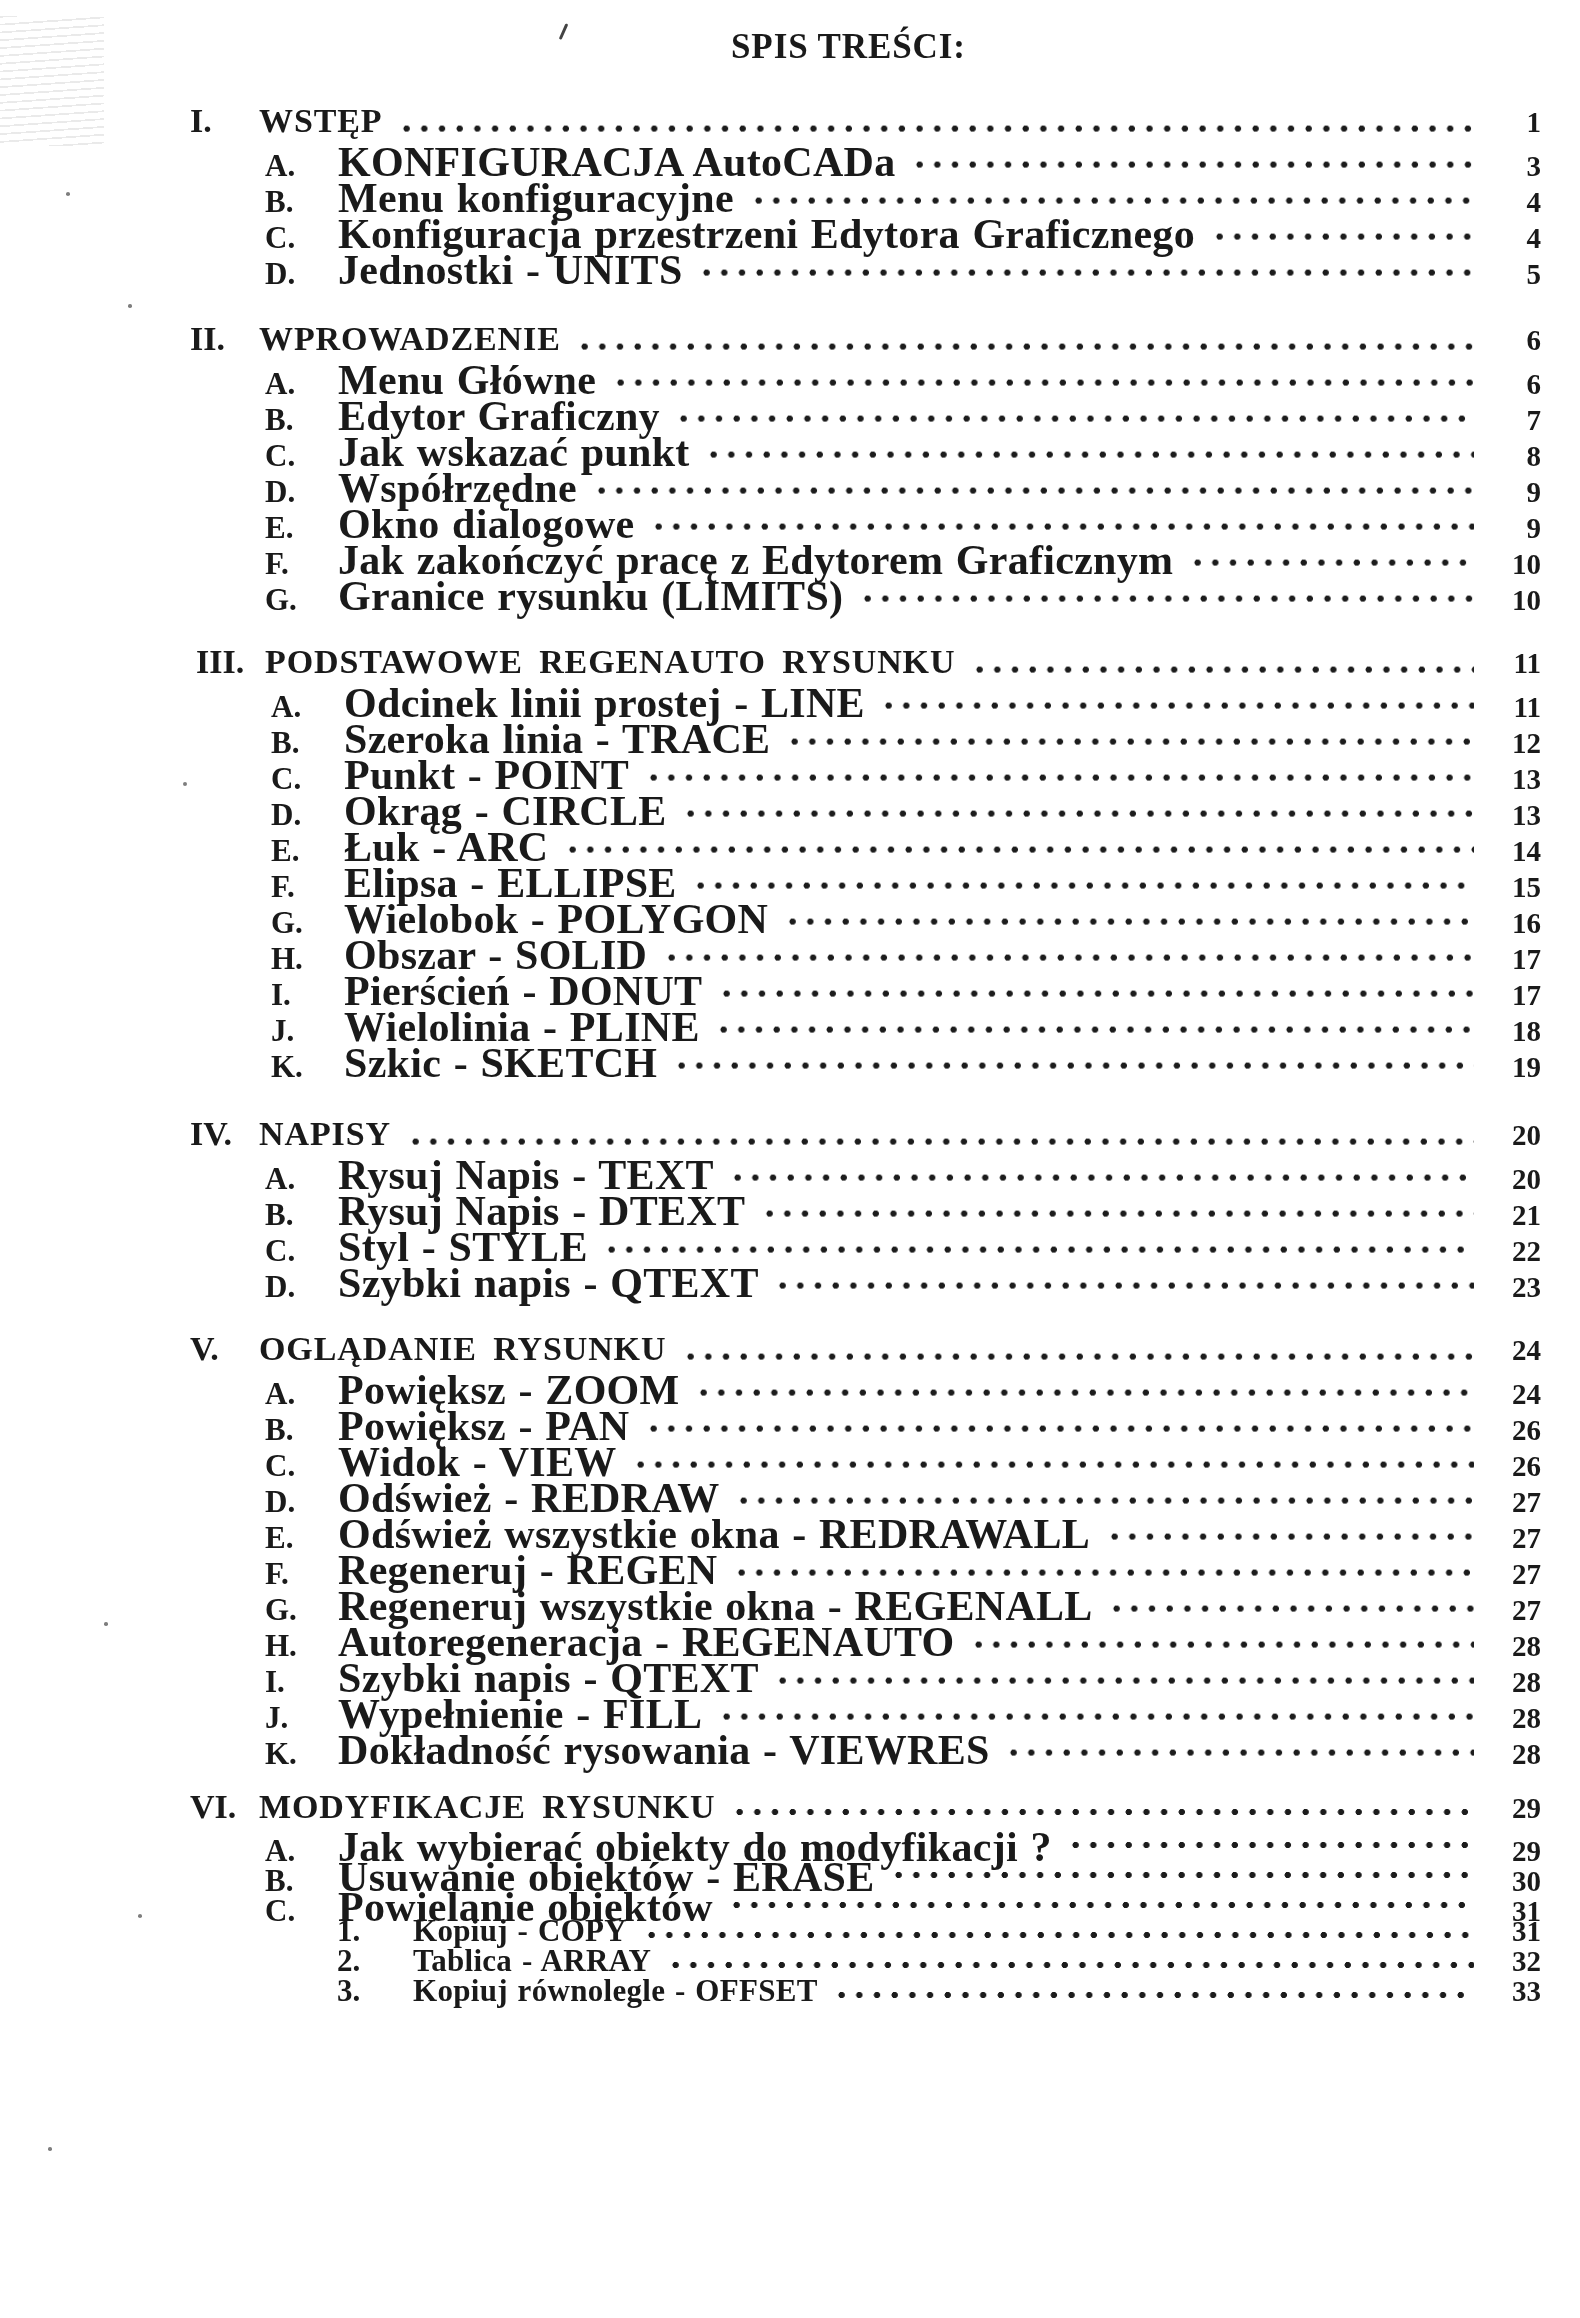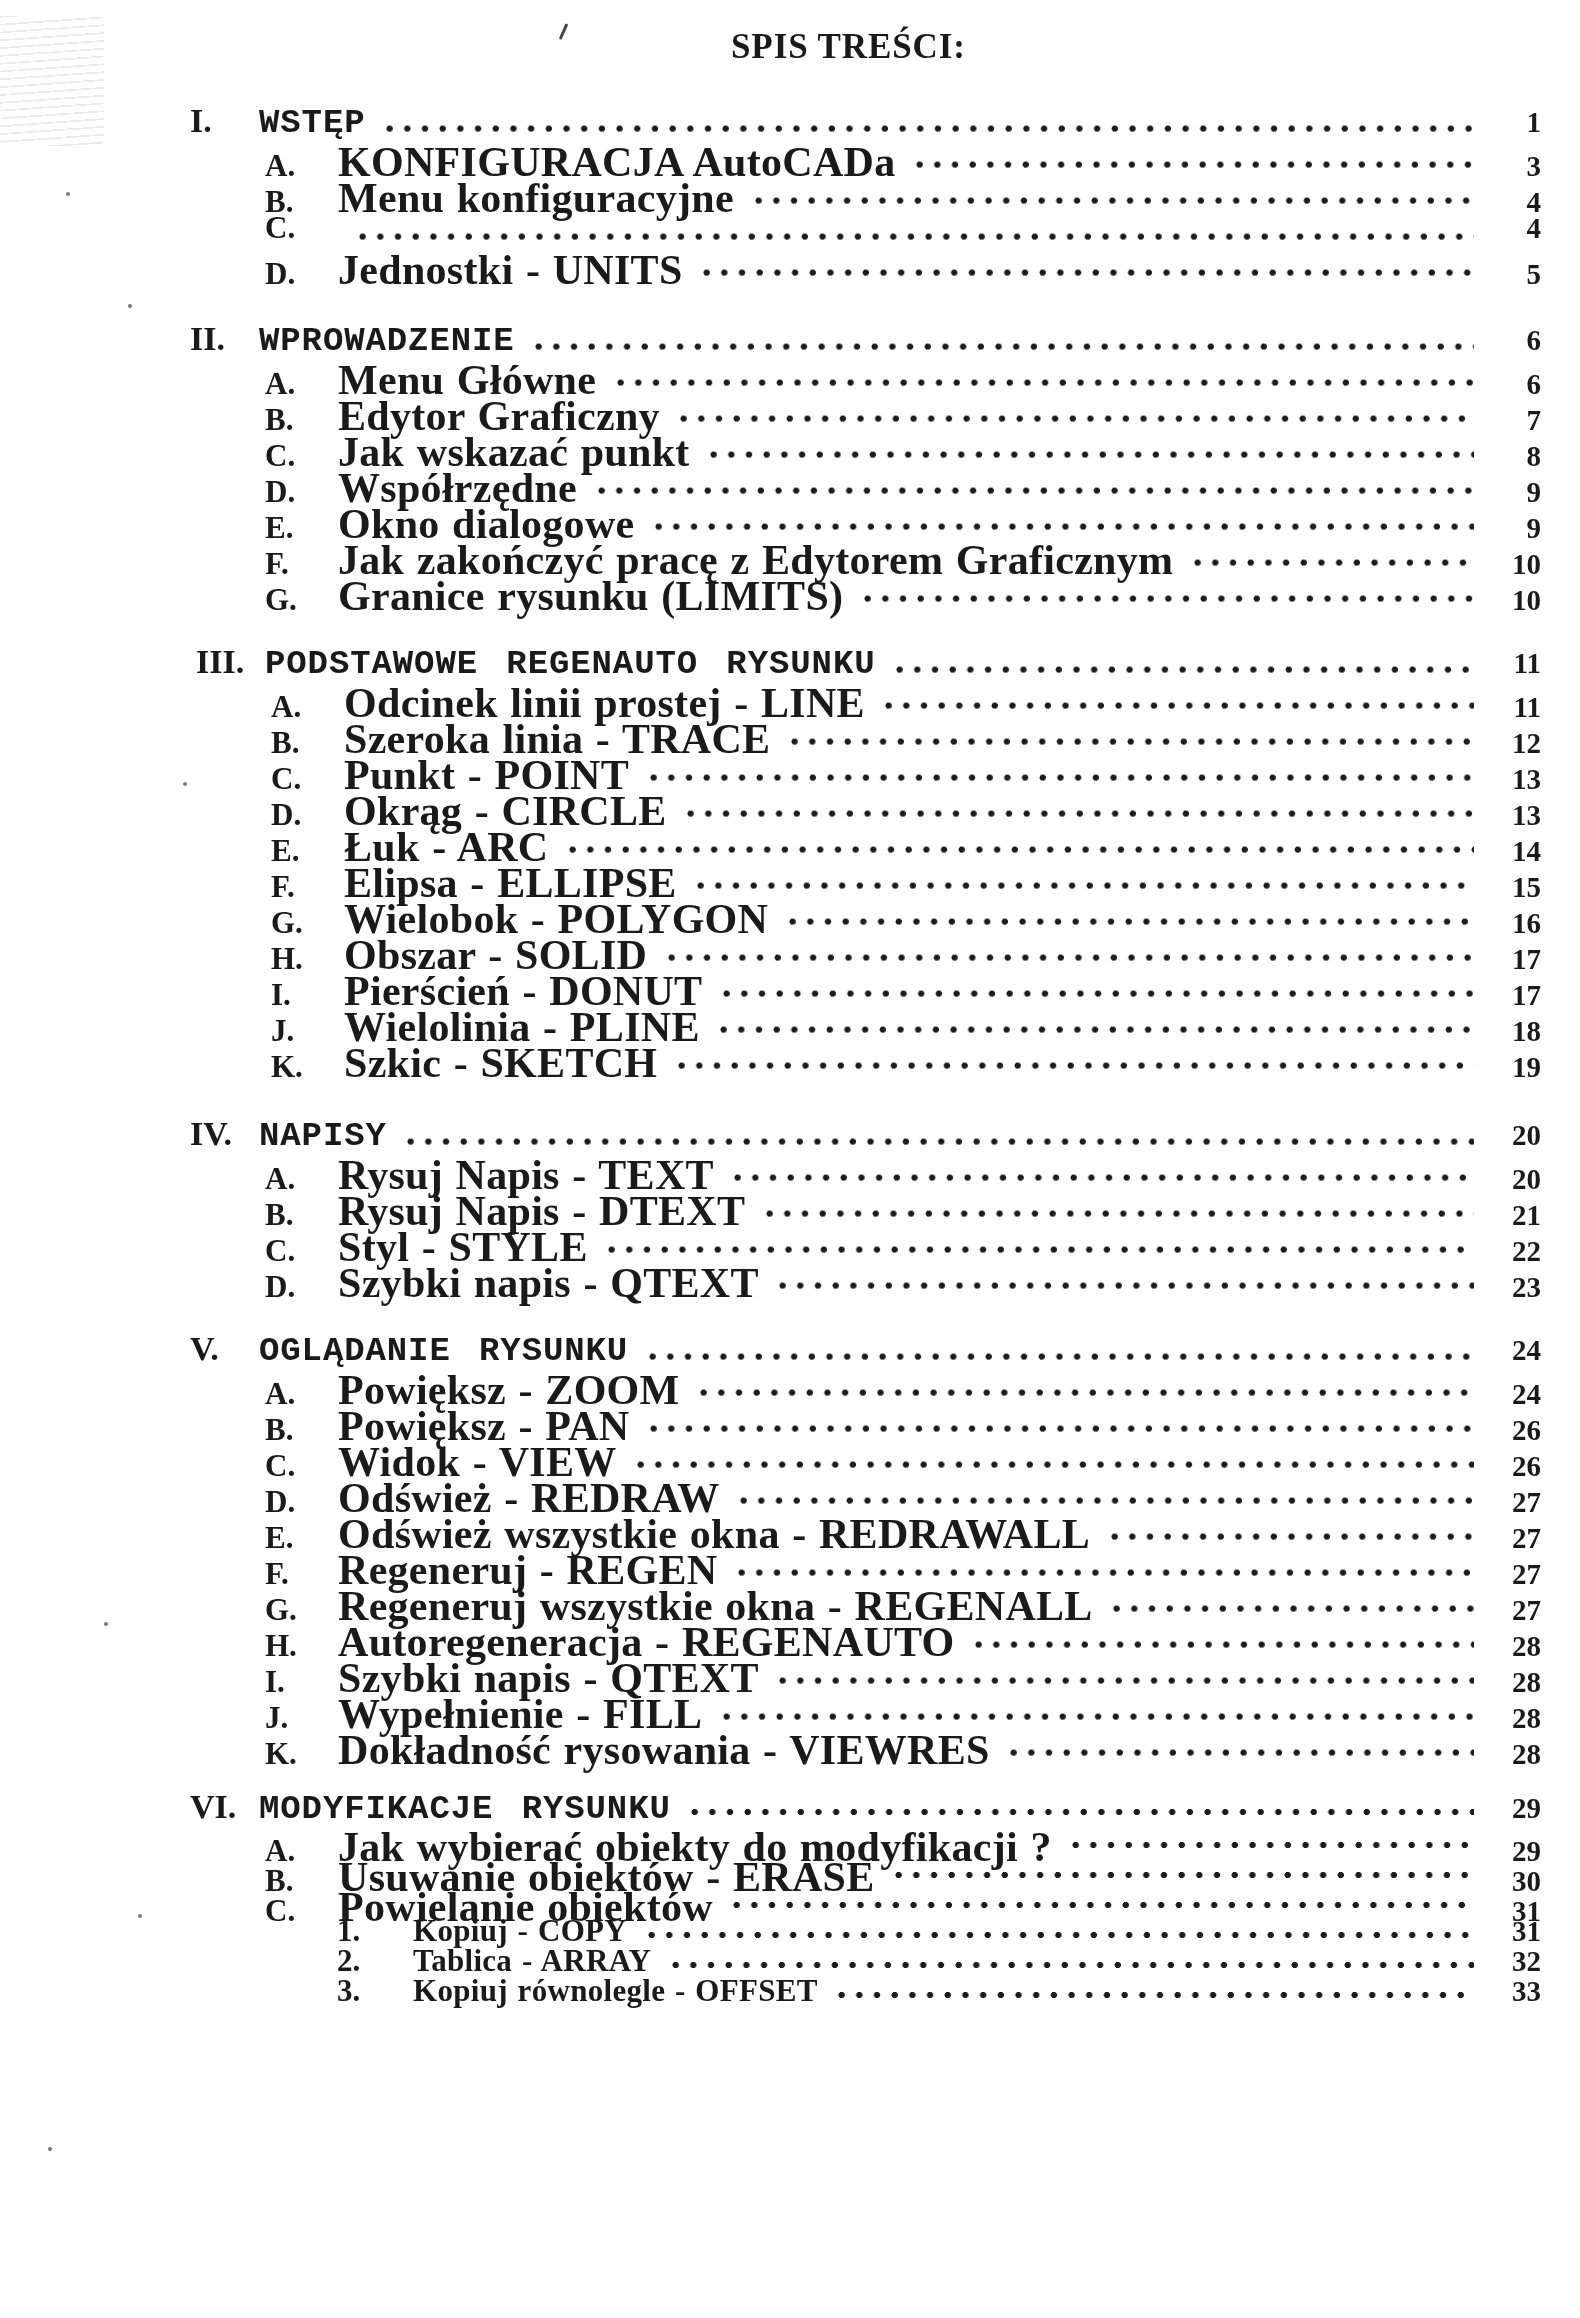--- a/index.html
+++ b/index.html
@@ -35,21 +35,21 @@
     height: 36px;
     white-space: nowrap;
   }
   .sec-vi .row.head { height: 35px; }
   .sec-vi .row.item, .sec-vi .row.sub { height: 30px; }
 
   .row .num   { flex: 0 0 auto; }
   .row .label { flex: 0 0 auto; }
 
   .head .num  { margin-left: 190px; width: 69px; font-size: 34px; }
-  .head .label{ font-size: 34px; letter-spacing: 0.9px; word-spacing: 7px; font-family: Liberation Mono, monospace; }
+  .head .label{ font-size: 34px; letter-spacing: 0.9px; word-spacing: 7px; }
 
   .item .num  { margin-left: 265px; width: 73px; font-size: 31px; }
   .item .label{ font-size: 42px; letter-spacing: 0.3px; word-spacing: 1.7px; }
 
   .sub .num   { margin-left: 337px; width: 76px; font-size: 31px; }
   .sub .label { font-size: 31px; letter-spacing: 0.3px; word-spacing: 1.7px; }
 
   .leader {
     flex: 1 1 auto;
     align-self: center;
@@ -120,20 +120,21 @@
         <span class="pagenum">3</span>
       </div>
       <div class="row item">
         <span class="num">B.</span>
         <span class="label">Menu konfiguracyjne</span>
         <span class="leader"></span>
         <span class="pagenum">4</span>
       </div>
       <div class="row item">
         <span class="num">C.</span>
+        <span class="label">Konfiguracja przestrzeni Edytora Graficznego</span>
         <span class="leader"></span>
         <span class="pagenum">4</span>
       </div>
       <div class="row item">
         <span class="num">D.</span>
         <span class="label">Jednostki - UNITS</span>
         <span class="leader"></span>
         <span class="pagenum">5</span>
       </div>
     </div>

